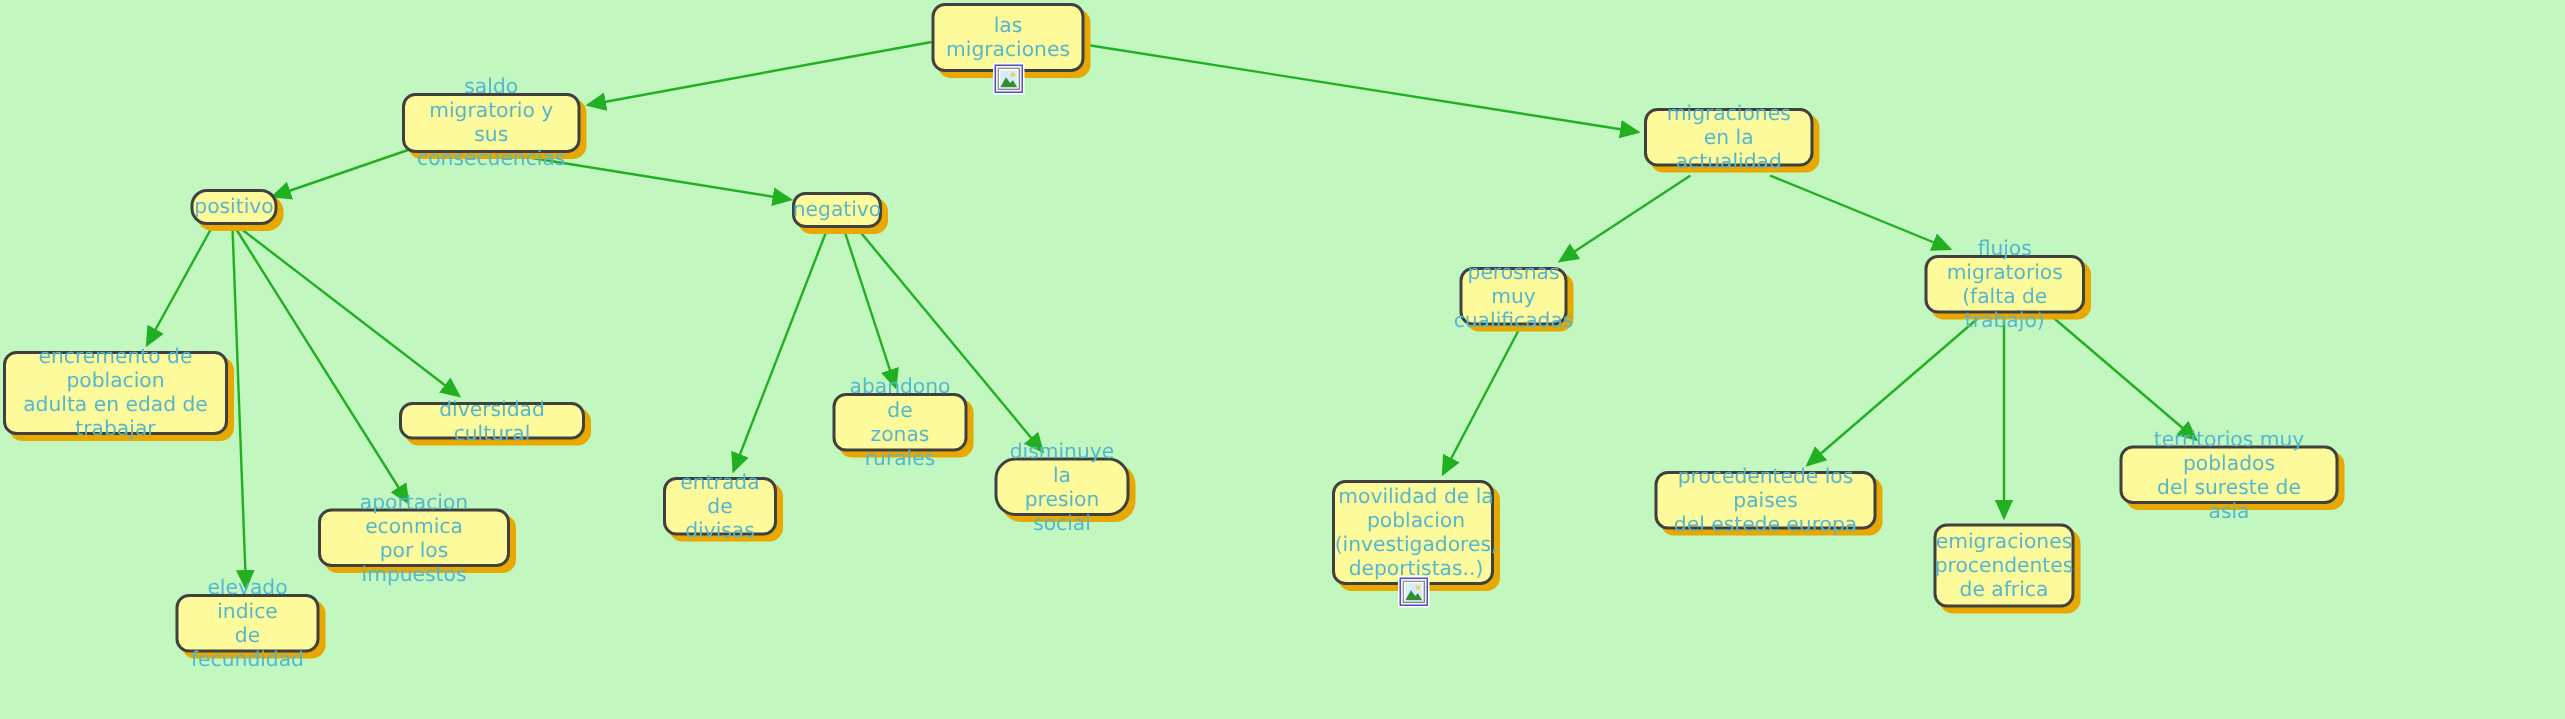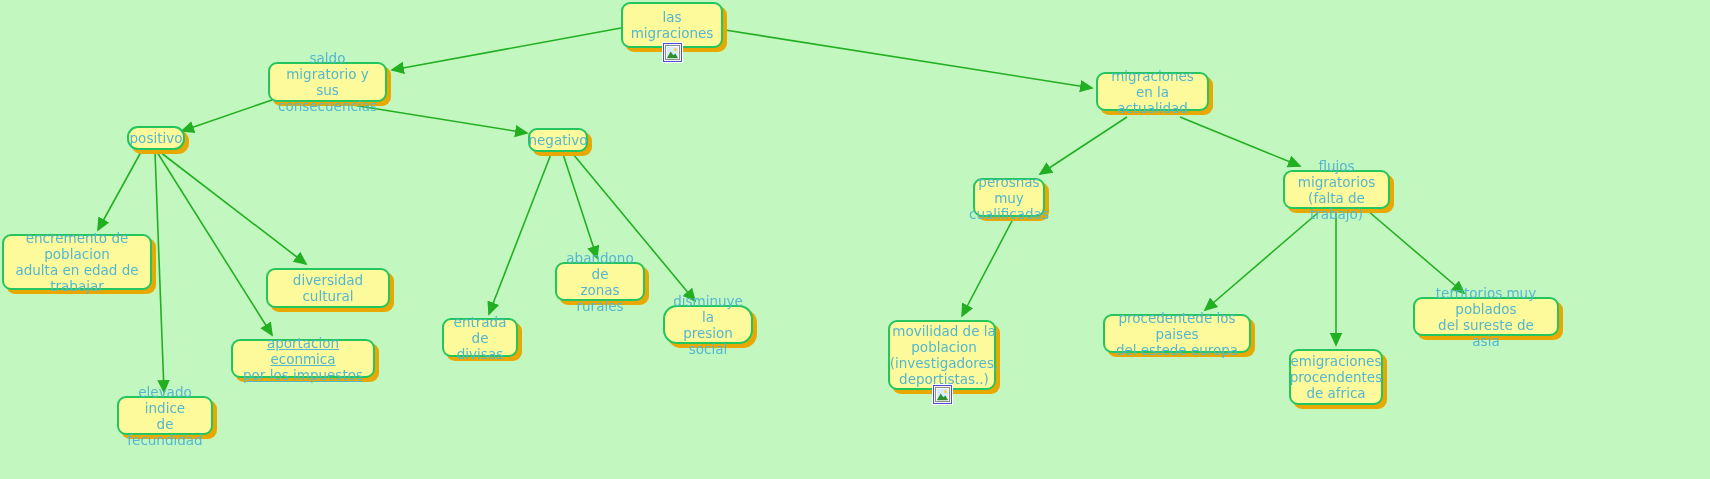--- a/index.html
+++ b/index.html
@@ -24,21 +24,21 @@
     left: 0;
     top: 0;
     width: 1710px;
     height: 479px;
     pointer-events: none;
   }
   .node {
     position: absolute;
     box-sizing: border-box;
     background: #fdfa9c;
-    border: 2px solid #22c55e;
+    border: 2px solid #404040;
     border-radius: 9px;
     color: #53b8cf;
     font-size: 13.5px;
     line-height: 16px;
     text-align: center;
     display: flex;
     align-items: center;
     justify-content: center;
     box-shadow: 4px 4px 0 0 #e8a800;
     padding: 3px 8px;
@@ -104,22 +104,22 @@
           <path d="M2 14 L6 7 L9 11 L11 9 L14 14 Z" fill="#2f8f2f"></path>
         </svg>
       </div>
       <div class="node" style="left: 268px; top: 62px; width: 119px; height: 40px;"><span class="node-label">saldo migratorio y
 sus consecuencias</span></div>
       <div class="node" style="left: 127px; top: 126px; width: 58px; height: 24px; border-radius: 11px;"><span class="node-label">positivo</span></div>
       <div class="node" style="left: 528px; top: 128px; width: 60px; height: 24px;"><span class="node-label">negativo</span></div>
       <div class="node" style="left: 2px; top: 234px; width: 150px; height: 56px;"><span class="node-label">encremento de poblacion
 adulta en edad de
 trabajar</span></div>
-      <div class="node" style="left: 266px; top: 268px; width: 124px; height: 40px;"><span class="node-label">diversidad cultural</span></div>
-      <div class="node" style="left: 231px; top: 339px; width: 144px; height: 39px; text-decoration: underline;"><span class="node-label">aportacion econmica
+      <div class="node" style="left: 266px; top: 268px; width: 124px; height: 25px;"><span class="node-label">diversidad cultural</span></div>
+      <div class="node" style="left: 212px; top: 339px; width: 128px; height: 39px;"><span class="node-label">aportacion econmica
 por los impuestos</span></div>
       <div class="node" style="left: 117px; top: 396px; width: 96px; height: 39px;"><span class="node-label">elevado indice
 de fecundidad</span></div>
       <div class="node" style="left: 442px; top: 318px; width: 76px; height: 39px;"><span class="node-label">entrada de
 divisas</span></div>
       <div class="node" style="left: 555px; top: 262px; width: 90px; height: 39px;"><span class="node-label">abandono de
 zonas rurales</span></div>
       <div class="node" style="left: 663px; top: 305px; width: 90px; height: 39px; border-radius: 14px;"><span class="node-label">disminuye la
 presion social</span></div>
       <div class="node" style="left: 1096px; top: 72px; width: 113px; height: 39px;"><span class="node-label">migraciones en la

